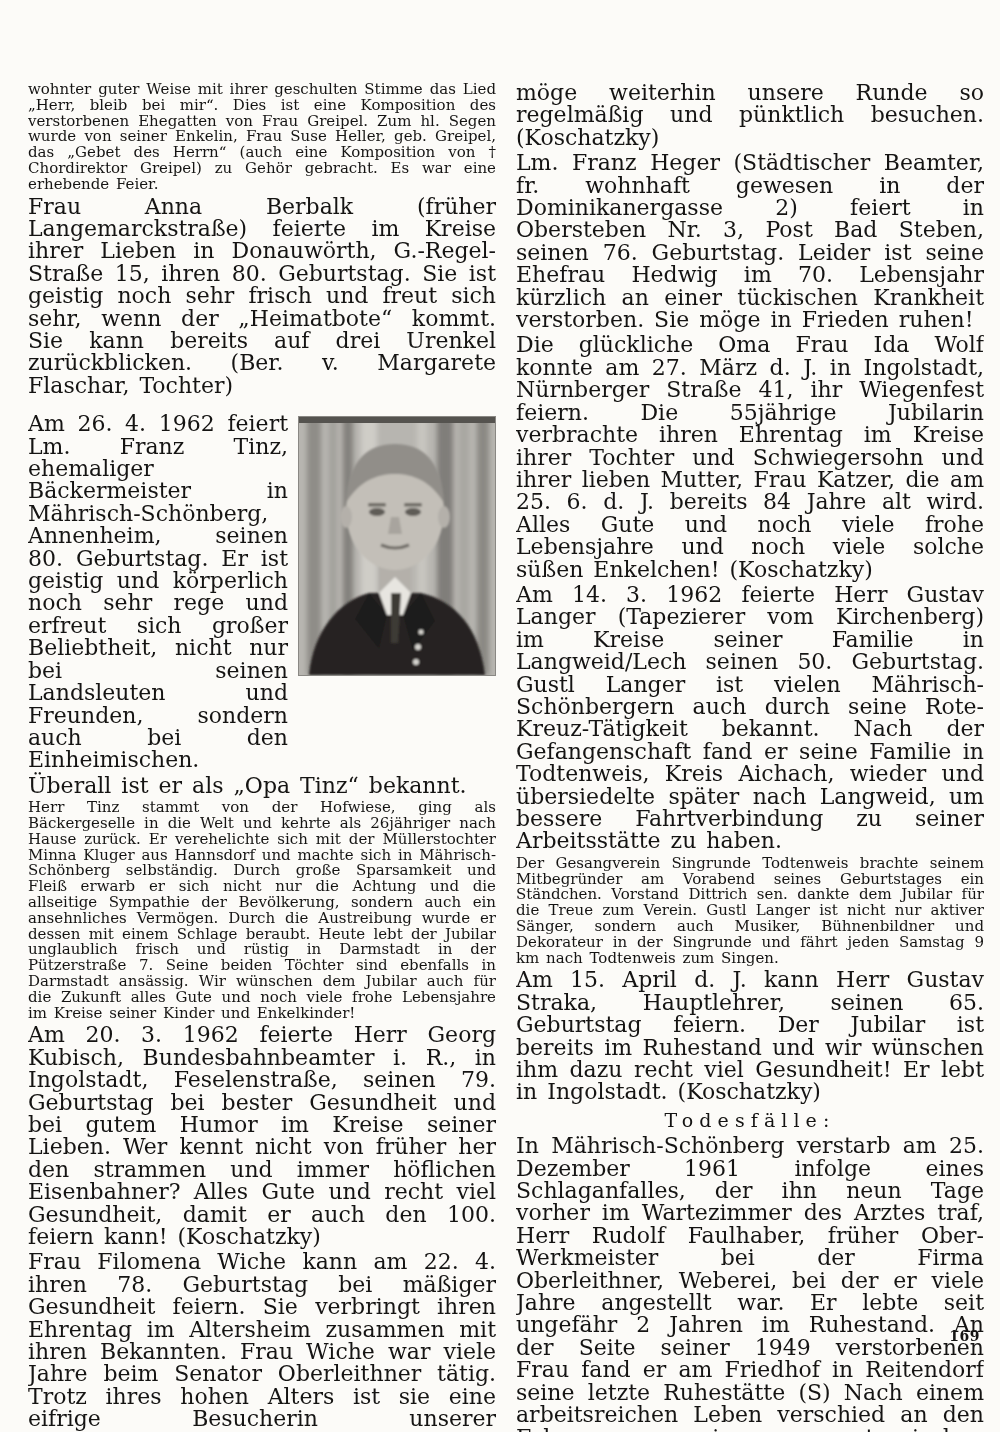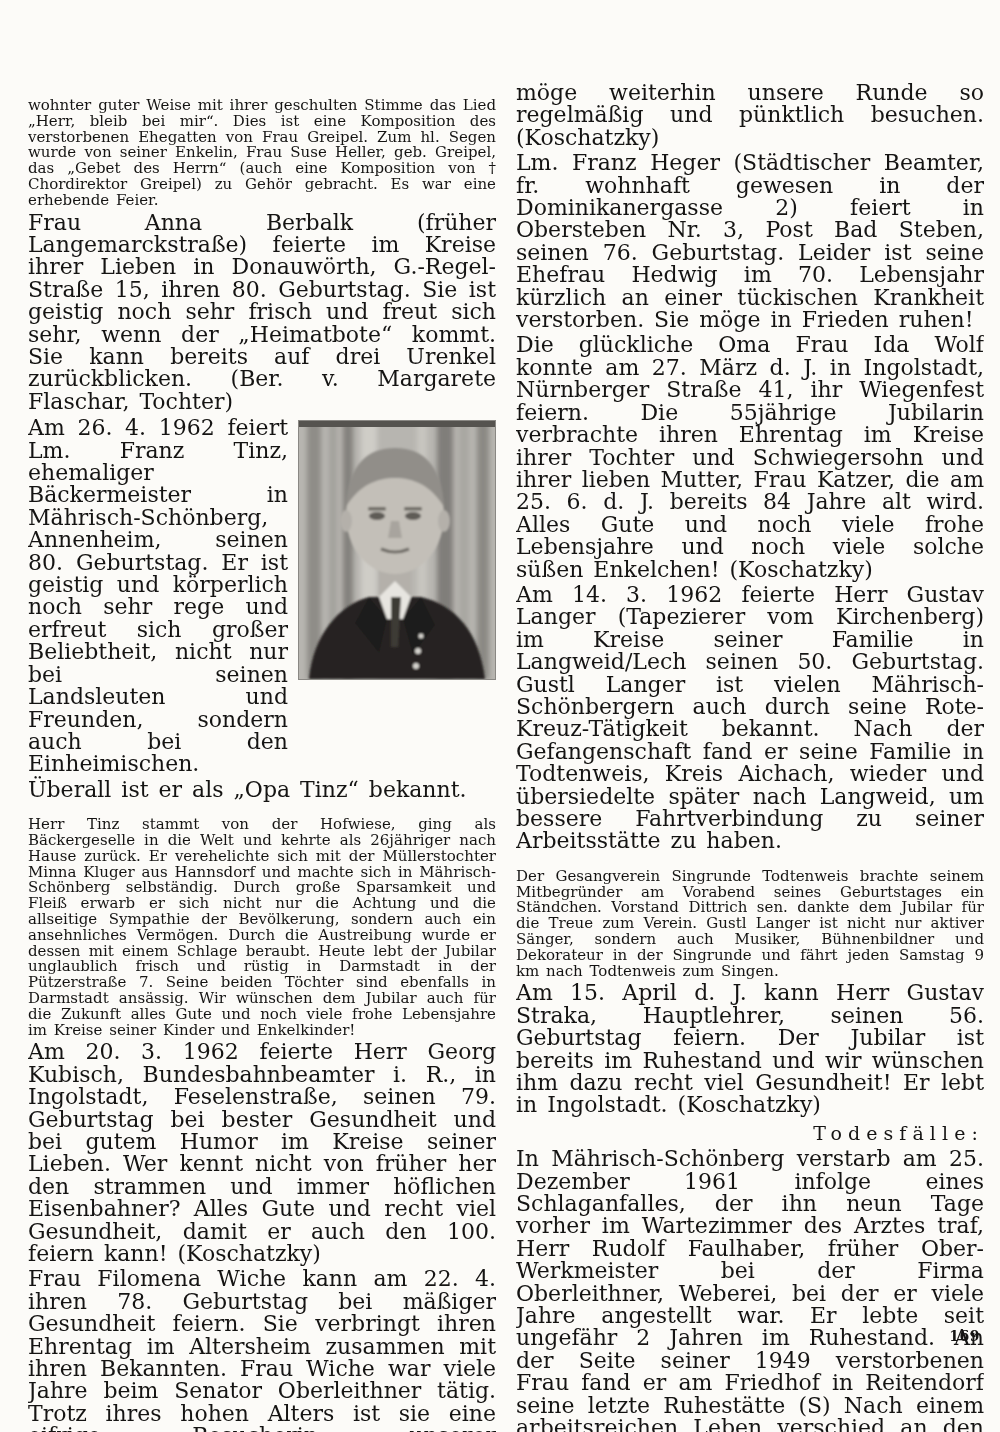--- a/index.html
+++ b/index.html
@@ -7,24 +7,24 @@
     width:1000px;height:1432px;overflow:hidden;
     background:#fcfbf8;color:#151413;
     font-family:"DejaVu Serif","Liberation Serif",serif;
   }
   .page{position:relative;width:1000px;height:1432px;box-sizing:border-box;
         padding:82px 16px 0 28px;}
   .columns{display:flex;gap:20px;align-items:flex-start;}
   .col{width:468px;overflow:hidden;}
   p{margin:0 0 3px 0;text-align:justify;hyphens:auto;-webkit-hyphens:auto;}
   p.body{font-size:22px;line-height:22.4px;word-spacing:3px;}
-  p.small{font-size:15px;line-height:15.8px;word-spacing:2px;margin-top:16px;}
+  p.small{font-size:15px;line-height:15.8px;word-spacing:2px;}
   p.heading{font-size:19px;line-height:22.4px;letter-spacing:0.32em;
-            margin:5px 0 4px 0;text-align:right;}
-  .photo-row{display:flex;align-items:flex-start;margin:4px 0 3px 0;}
+            margin:5px 0 4px 0;text-align:center;}
+  .photo-row{display:flex;align-items:flex-start;margin:16px 0 3px 0;}
   .photo-row p{flex:1 1 auto;margin:0;}
   figure.photo{margin:3px 0 0 10px;padding:0;width:196px;height:258px;
                flex:0 0 auto;border:1px solid #8a8884;box-sizing:content-box;
                background:#b7b5b0;}
   b{font-weight:normal;}
   .pageno{position:absolute;top:1328px;right:20px;font-size:14px;
           font-weight:bold;letter-spacing:0.5px;}
 </style>
 </head>
 <body>
@@ -86,19 +86,19 @@
         <p class="small"><span>Herr Tinz stammt von der Hofwiese, ging als Bäckergeselle in die Welt und kehrte als 26jähriger nach Hause zurück. Er verehelichte sich mit der Müllerstochter Minna Kluger aus Hannsdorf und machte sich in Mährisch-Schönberg selbständig. Durch große Sparsamkeit und Fleiß erwarb er sich nicht nur die Achtung und die allseitige Sympathie der Bevölkerung, sondern auch ein ansehnliches Vermögen. Durch die Austreibung wurde er dessen mit einem Schlage beraubt. Heute lebt der Jubilar unglaublich frisch und rüstig in Darmstadt in der Pützerstraße 7. Seine beiden Töchter sind ebenfalls in Darmstadt ansässig. Wir wünschen dem Jubilar auch für die Zukunft alles Gute und noch viele frohe Lebensjahre im Kreise seiner Kinder und Enkelkinder!</span></p>
         <p class="body"><span>Am 20. 3. 1962 feierte Herr </span><b>Georg Kubisch,</b><span> Bundesbahnbeamter i. R., in Ingolstadt, Feselenstraße, seinen 79. Geburtstag bei bester Gesundheit und bei gutem Humor im Kreise seiner Lieben. Wer kennt nicht von früher her den strammen und immer höflichen Eisenbahner? Alles Gute und recht viel Gesundheit, damit er auch den 100. feiern kann! (Koschatzky)</span></p>
         <p class="body"><span>Frau </span><b>Filomena Wiche</b><span> kann am 22. 4. ihren 78. Geburtstag bei mäßiger Gesundheit feiern. Sie verbringt ihren Ehrentag im Altersheim zusammen mit ihren Bekannten. Frau Wiche war viele Jahre beim Senator Oberleithner tätig. Trotz ihres hohen Alters ist sie eine eifrige Besucherin unserer Monatstreffen. Wir alle wünschen der Jubilarin noch viele gesunde Lebensjahre und sie</span></p>
       </div>
     <div class="col">
         <p class="body"><span>möge weiterhin unsere Runde so regelmäßig und pünktlich besuchen. (Koschatzky)</span></p>
         <p class="body"><span>Lm. </span><b>Franz Heger</b><span> (Städtischer Beamter, fr. wohnhaft gewesen in der Dominikanergasse 2) feiert in Obersteben Nr. 3, Post Bad Steben, seinen 76. Geburtstag. Leider ist seine Ehefrau Hedwig im 70. Lebensjahr kürzlich an einer tückischen Krankheit verstorben. Sie möge in Frieden ruhen!</span></p>
         <p class="body"><span>Die glückliche Oma Frau </span><b>Ida Wolf</b><span> konnte am 27. März d. J. in Ingolstadt, Nürnberger Straße 41, ihr Wiegenfest feiern. Die 55jährige Jubilarin verbrachte ihren Ehrentag im Kreise ihrer Tochter und Schwiegersohn und ihrer lieben Mutter, Frau Katzer, die am 25. 6. d. J. bereits 84 Jahre alt wird. Alles Gute und noch viele frohe Lebensjahre und noch viele solche süßen Enkelchen! (Koschatzky)</span></p>
         <p class="body"><span>Am 14. 3. 1962 feierte Herr </span><b>Gustav Langer</b><span> (Tapezierer vom Kirchenberg) im Kreise seiner Familie in Langweid/Lech seinen 50. Geburtstag. Gustl Langer ist vielen Mährisch-Schönbergern auch durch seine Rote-Kreuz-Tätigkeit bekannt. Nach der Gefangenschaft fand er seine Familie in Todtenweis, Kreis Aichach, wieder und übersiedelte später nach Langweid, um bessere Fahrtverbindung zu seiner Arbeitsstätte zu haben.</span></p>
         <p class="small"><span>Der Gesangverein Singrunde Todtenweis brachte seinem Mitbegründer am Vorabend seines Geburtstages ein Ständchen. Vorstand Dittrich sen. dankte dem Jubilar für die Treue zum Verein. Gustl Langer ist nicht nur aktiver Sänger, sondern auch Musiker, Bühnenbildner und Dekorateur in der Singrunde und fährt jeden Samstag 9 km nach Todtenweis zum Singen.</span></p>
-        <p class="body"><span>Am 15. April d. J. kann Herr </span><b>Gustav Straka,</b><span> Hauptlehrer, seinen 56. Geburtstag feiern. Der Jubilar ist bereits im Ruhestand und wir wünschen ihm dazu recht viel Gesundheit! Er lebt in Ingolstadt. (Koschatzky)</span></p>
+        <p class="body"><span>Am 15. April d. J. kann Herr </span><b>Gustav Straka,</b><span> Hauptlehrer, seinen 65. Geburtstag feiern. Der Jubilar ist bereits im Ruhestand und wir wünschen ihm dazu recht viel Gesundheit! Er lebt in Ingolstadt. (Koschatzky)</span></p>
         <p class="heading"><span>Todesfälle:</span></p>
         <p class="body"><span>In Mährisch-Schönberg verstarb am 25. Dezember 1961 infolge eines Schlaganfalles, der ihn neun Tage vorher im Wartezimmer des Arztes traf, Herr </span><b>Rudolf Faulhaber,</b><span> früher Ober-Werkmeister bei der Firma Oberleithner, Weberei, bei der er viele Jahre angestellt war. Er lebte seit ungefähr 2 Jahren im Ruhestand. An der Seite seiner 1949 verstorbenen Frau fand er am Friedhof in Reitendorf seine letzte Ruhestätte (S) Nach einem arbeitsreichen Leben verschied an den Folgen eines tragischen Verkehrsunfalles nach kurzem, schwerem Leiden Herr </span><b>Alois Leckel</b><span> am 8. Jänner 1962 im 88.</span></p>
       </div>
   </div>
   <span class="pageno">169</span>
 </div>
 
 </body></html>

